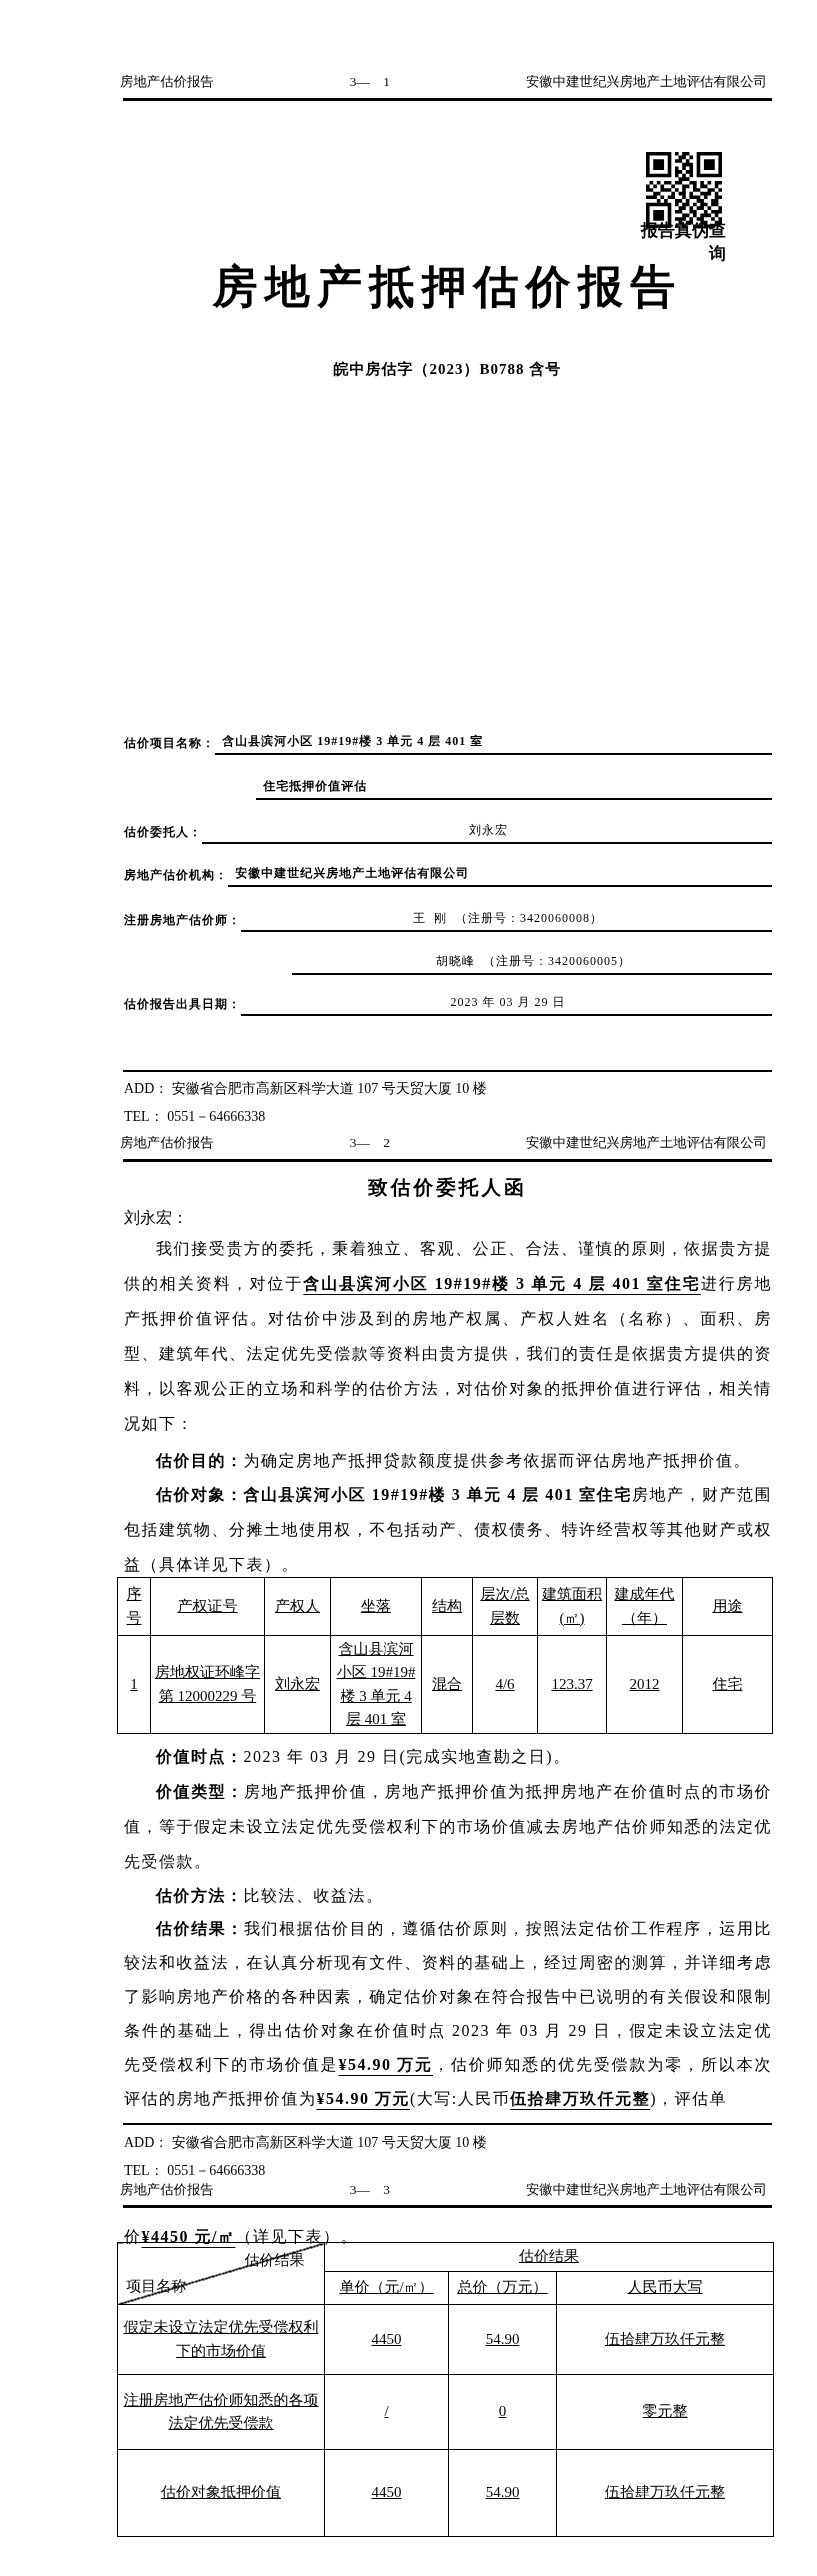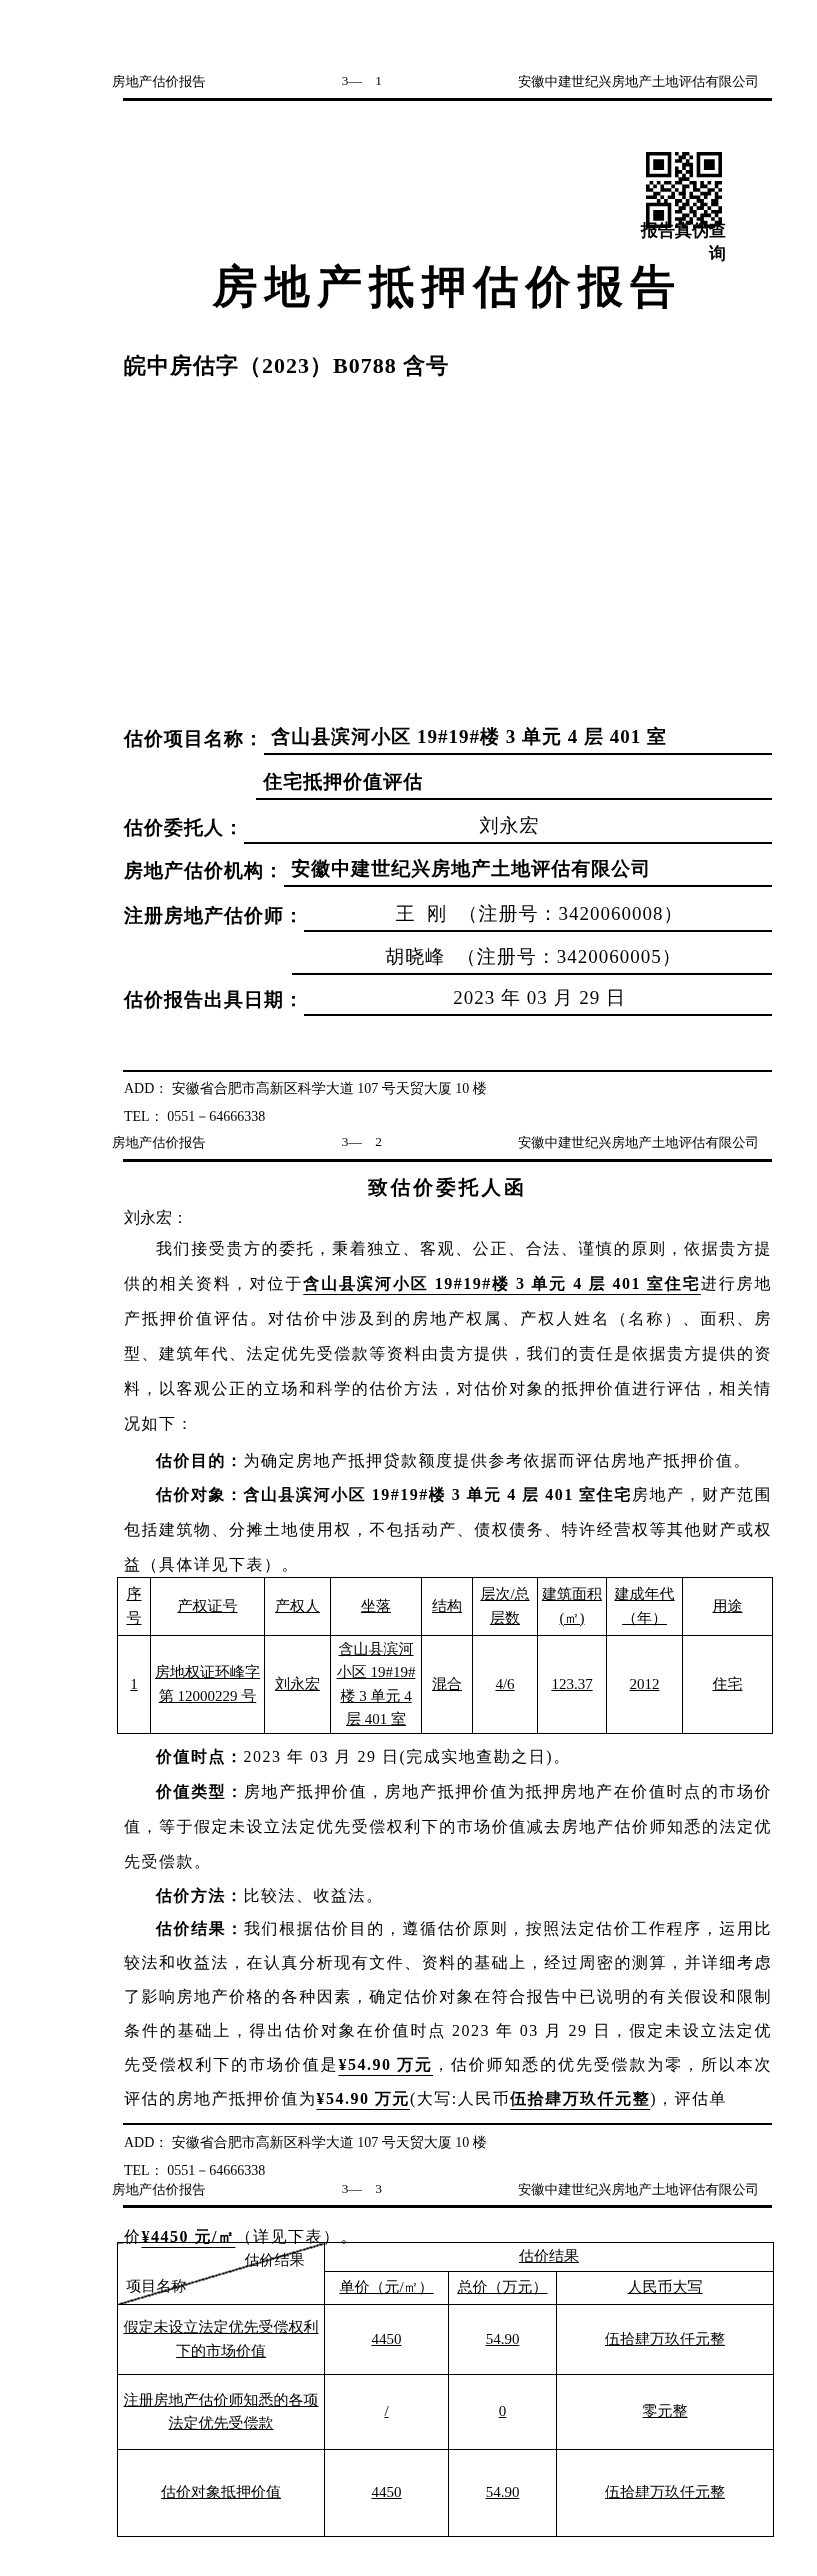--- a/index.html
+++ b/index.html
@@ -7,34 +7,34 @@
   .doc {
     position:relative;
     width:818px; height:3300px;
     margin:0 auto;
     background:#ffffff;
     color:#000;
     font-family:"Liberation Serif","DejaVu Serif",serif;
   }
   .rule { position:absolute; left:123px; width:649px; height:2.6px; background:#000; }
   .pghdr {
-    position:absolute; left:112px; width:647px;
-    display:flex; justify-content:space-between; align-items:flex-start;
+    position:absolute; left:120px; width:647px;
+    display:flex; justify-content:space-between; align-items:center;
     font-size:13.4px; white-space:pre;
   }
   .qrwrap { position:absolute; left:646px; top:152px; width:76px; }
   .qrcap  { position:absolute; left:640px; top:219px; width:86px;
             text-align:right; font-size:17px; font-weight:bold; }
   .title  { position:absolute; left:124px; width:647px; top:257px;
             text-align:center; font-size:45px; font-weight:bold; letter-spacing:7.2px; }
-  .docno  { position:absolute; left:124px; width:647px; top:351px;
-            text-align:left; font-size:22px; font-weight:bold; letter-spacing:1px; }
+  .docno  { position:absolute; left:124px; width:647px; top:360px;
+            text-align:center; font-size:15px; font-weight:bold; letter-spacing:1px; }
   .fieldrow { position:absolute; left:124px; right:46px;
               display:flex; align-items:flex-end;
-              font-size:19px; letter-spacing:1px; height:30px; }
+              font-size:12px; letter-spacing:1px; height:30px; }
   .fieldrow .lbl { font-weight:bold; white-space:pre; padding-bottom:3.1px; }
   .fieldrow .val { flex:1; border-bottom:2.1px solid #000; padding:0 4.1px 3.1px 7.2px;
                    font-weight:bold; white-space:pre; }
   .val.center { text-align:center; }
   .val.normal { font-weight:normal; }
   .ftr { position:absolute; left:124px; width:647px; font-size:14px; white-space:pre; }
   .letter-title { position:absolute; left:124px; width:647px; top:1174px;
                   text-align:center; font-size:19.6px; font-weight:bold; letter-spacing:3.1px; }
   .salut { position:absolute; left:124px; top:1208px; font-size:16px; }
   .par { position:absolute; left:124px; width:648px;

